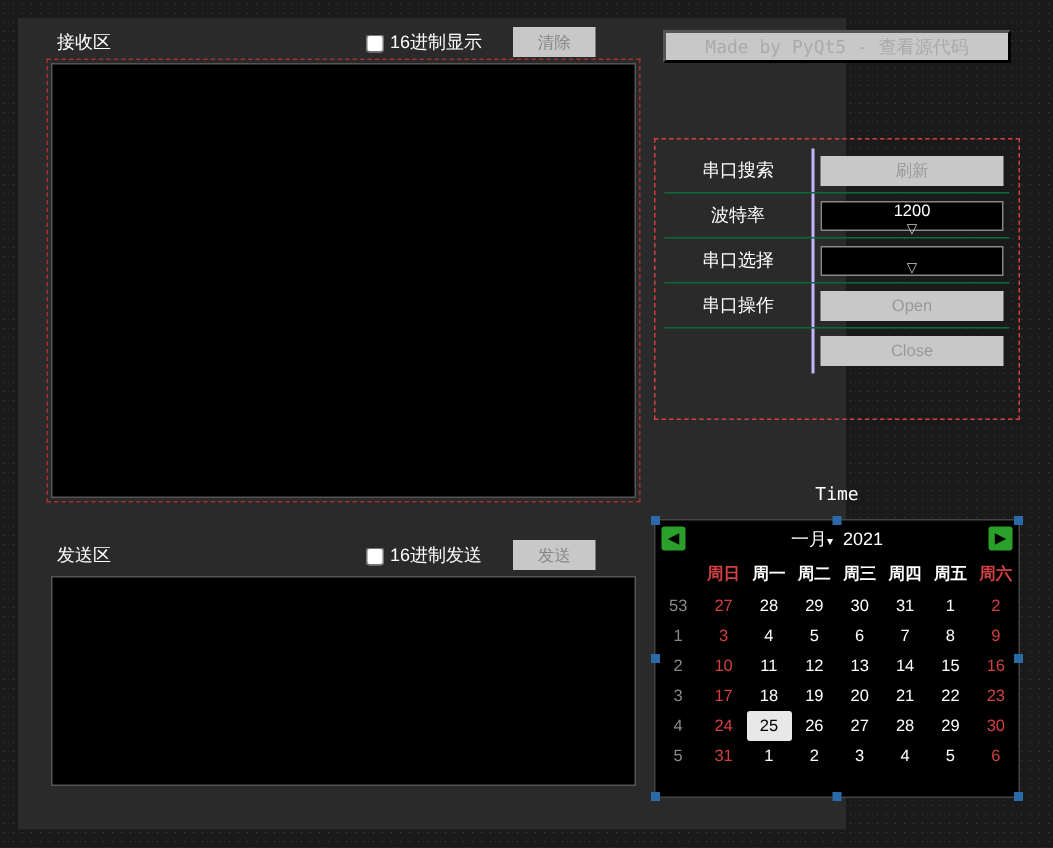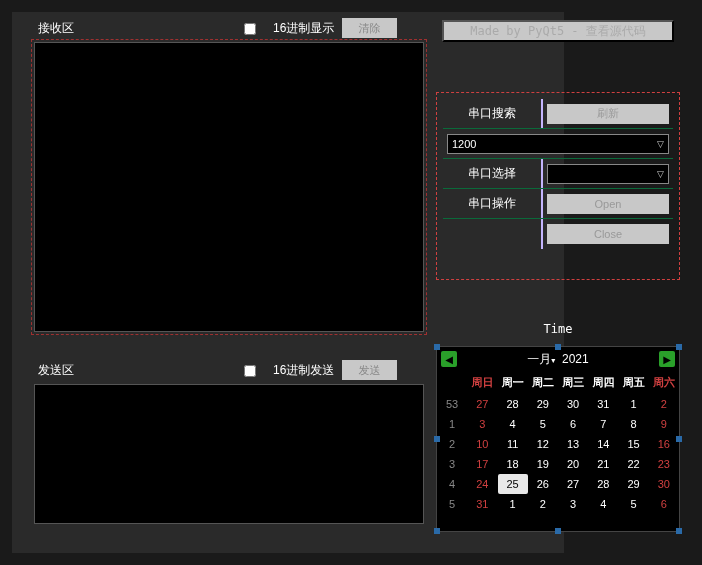--- a/index.html
+++ b/index.html
@@ -19,21 +19,21 @@
   position: absolute;
   left: 12px;
   top: 12px;
   width: 552px;
   height: 541px;
   background: #2a2a2a;
 }
 .recv-label, .send-label { position: absolute; color: #fff; }
 .recv-label { left: 26px; top: 8px; }
 .send-label { left: 26px; top: 350px; }
-.hex-check { position: absolute; display: flex; align-items: center; gap: 17px; color: #fff; justify-content: space-between; }
+.hex-check { position: absolute; display: flex; align-items: center; gap: 4px; color: #fff; justify-content: space-between; }
 .hex-check input { width: 12px; height: 12px; }
 .hex-recv { left: 232px; top: 8px; }
 .hex-send { left: 232px; top: 350px; }
 .btn {
   position: absolute;
   background: #c8c8c8;
   color: #888;
   border: none;
   height: 20px;
   font-size: 11px;
@@ -106,20 +106,21 @@
   width: 100%;
   height: 20px;
   background: #000;
   color: #fff;
   border: 1px solid #888;
   display: flex;
   align-items: center;
   justify-content: space-between;
   padding: 0 4px;
   font-size: 11px;
+  flex-direction: column;
 }
 .combo .chev { color: #ccc; font-size: 9px; }
 .time-lbl {
   position: absolute;
   left: 424px; top: 310px; width: 244px;
   text-align: center;
   font-family: monospace;
   color: #fff;
 }
 .cal {
@@ -181,20 +182,21 @@
   <button class="madeby">Made by PyQt5 - 查看源代码</button>
 
   <div class="serial-box">
     <div class="serial-row">
       <div class="serial-lbl">串口搜索</div>
       <div class="serial-ctrl">
           <button class="serial-btn">刷新</button>
         </div>
     </div>
     <div class="serial-row">
+      <div class="serial-lbl">波特率</div>
       <div class="serial-ctrl">
         <div class="combo">
           <span>1200</span>
           <span class="chev">▽</span>
         </div>
       </div>
     </div>
     <div class="serial-row">
       <div class="serial-lbl">串口选择</div>
       <div class="serial-ctrl">

